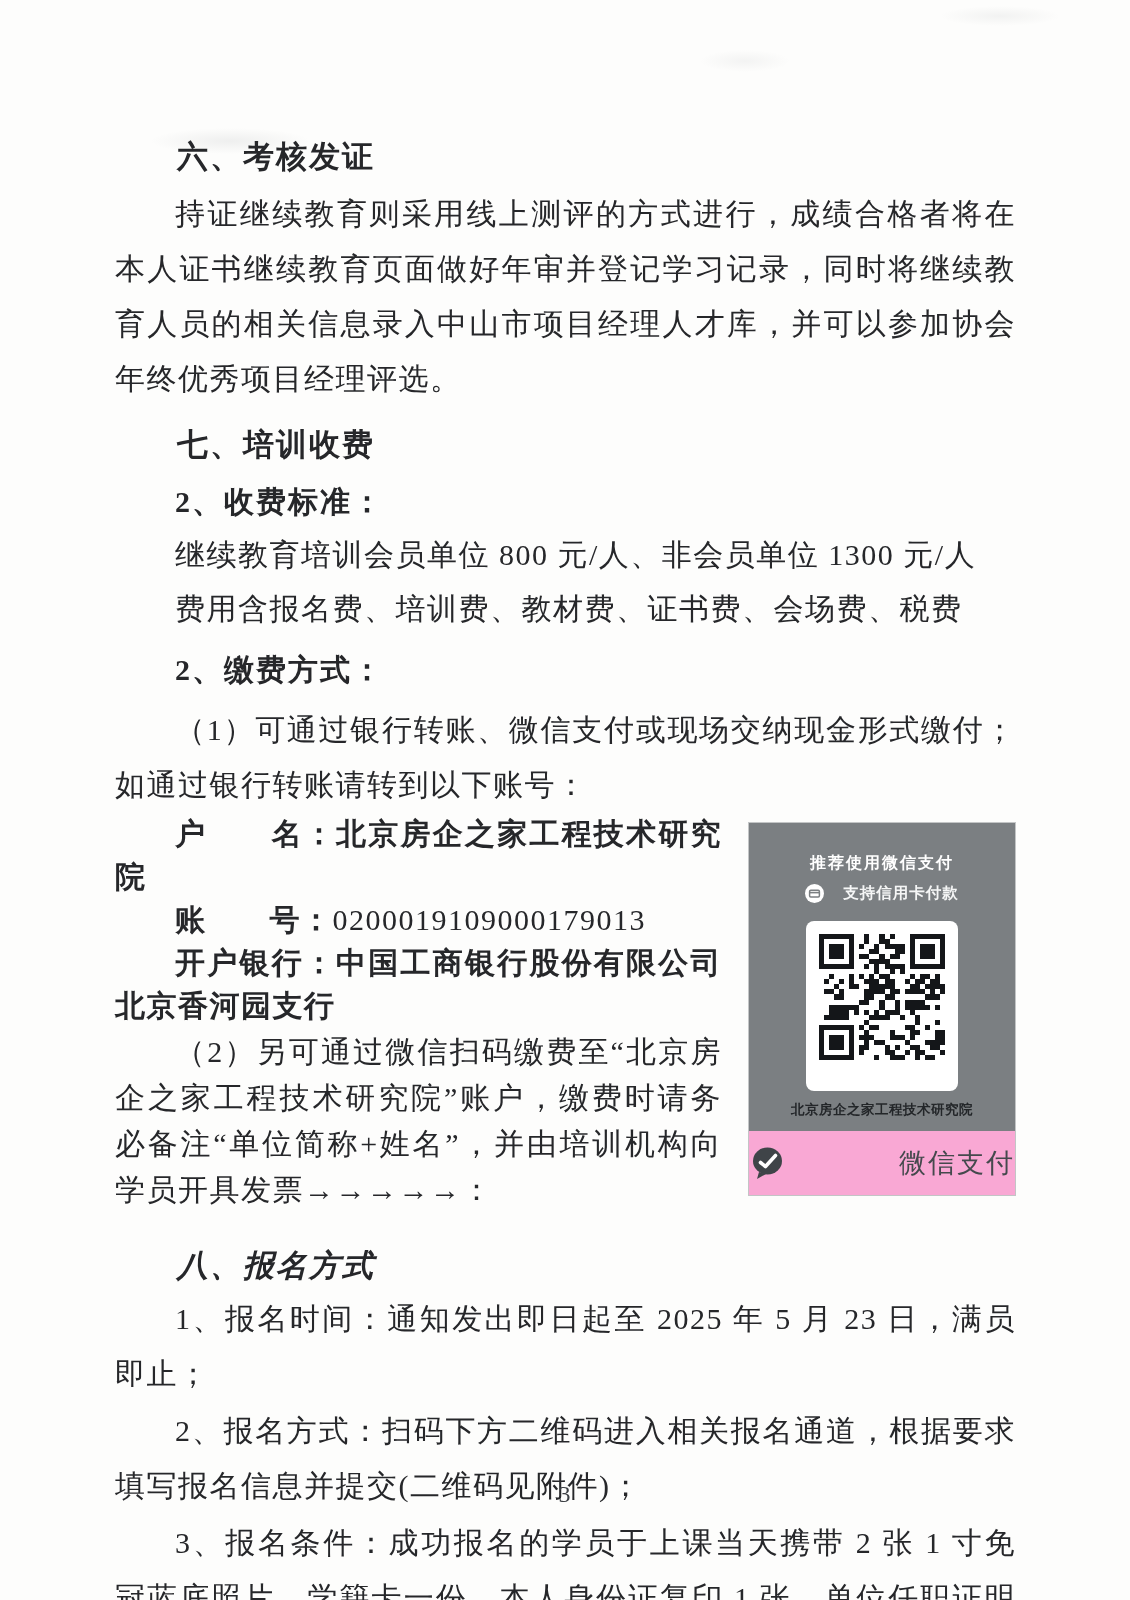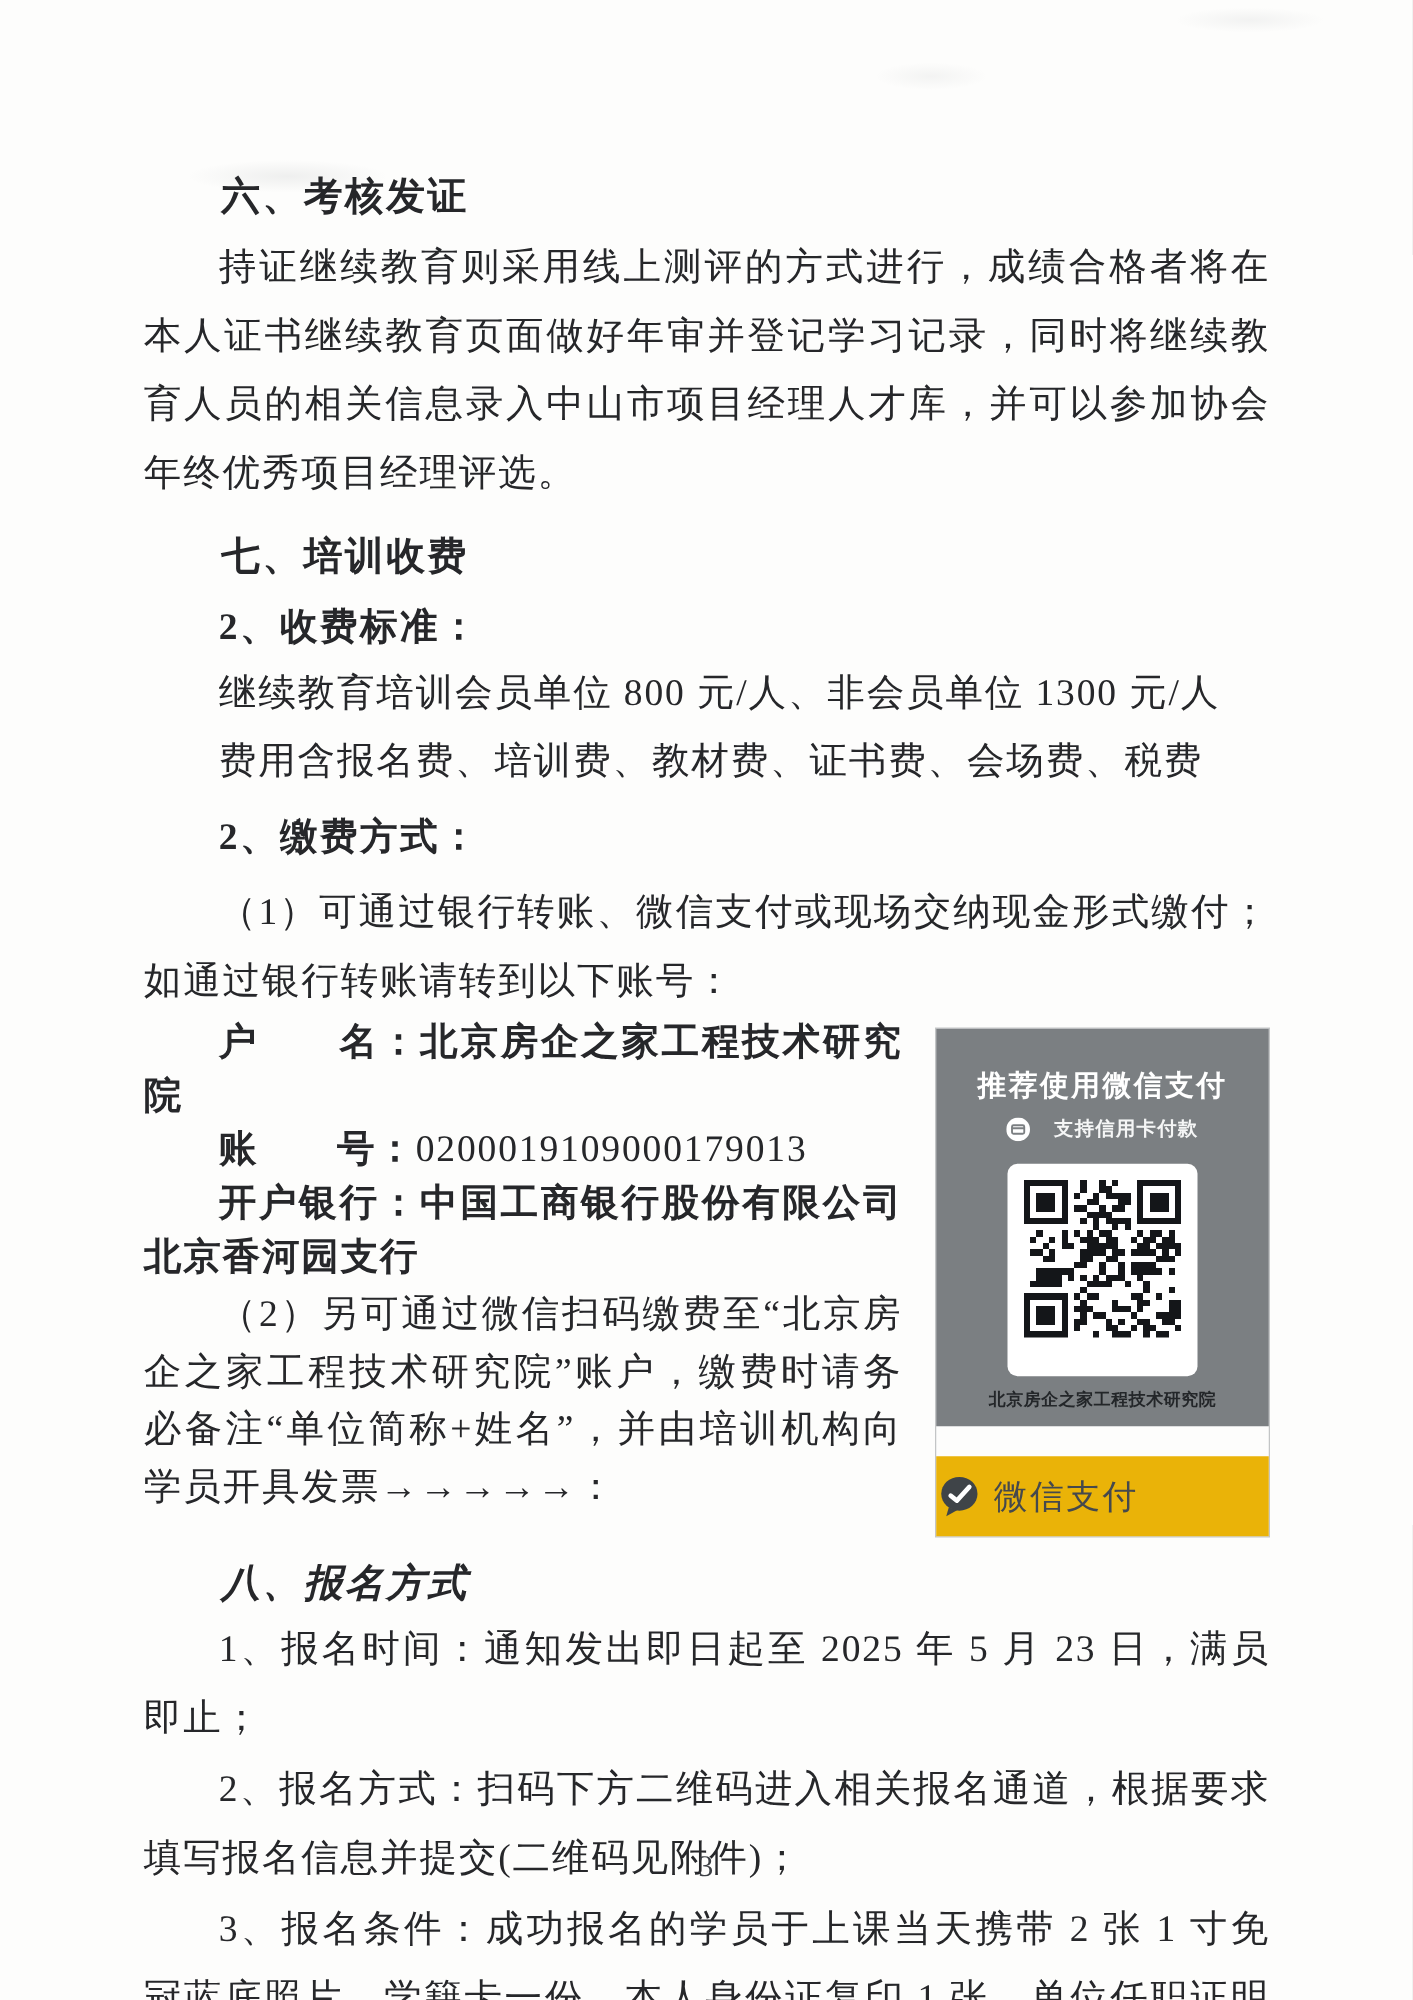--- a/index.html
+++ b/index.html
@@ -68,37 +68,37 @@
     border:1px solid #c3c5c6;
     box-sizing:border-box;
     font-family:"Liberation Sans","DejaVu Sans",sans-serif;
     text-align:center;
   }
   .qr-gray{
     background:#7b7f82;
     padding:30px 10px 12px 10px;
   }
   .qr-title{
-    color:#ffffff;font-size:23px;font-weight:700;letter-spacing:2px;
+    color:#ffffff;font-size:16px;font-weight:700;letter-spacing:2px;
   }
   .qr-sub{
     margin-top:9px;display:flex;align-items:center;justify-content:center;gap:19px;
     color:#f5f6f6;font-size:15.5px;font-weight:600;letter-spacing:1px;
   }
   .qr-box{
     width:152px;height:170px;background:#ffffff;border-radius:8px;
     margin:17px auto 0 auto;box-sizing:border-box;padding-top:13px;
   }
   .qr-caption{
     margin-top:10px;color:#232629;font-size:13.5px;letter-spacing:0.5px;
     font-family:"Liberation Serif","DejaVu Serif",serif;font-weight:600;
   }
   .qr-footer{
-    background:#eab308;height:64px;
-    display:flex;align-items:center;justify-content:flex-start;gap:10px;margin-top:24px;
+    background:#f9a8d4;height:64px;
+    display:flex;align-items:center;justify-content:space-between;gap:10px;
   }
   .wx-text{color:#45494d;font-size:27px;letter-spacing:2px;}
 </style>
 </head>
 <body>
 
 <div class="page">
   <div class="artifact a1"></div>
   <div class="artifact a2"></div>
   <div class="artifact a3"></div>

